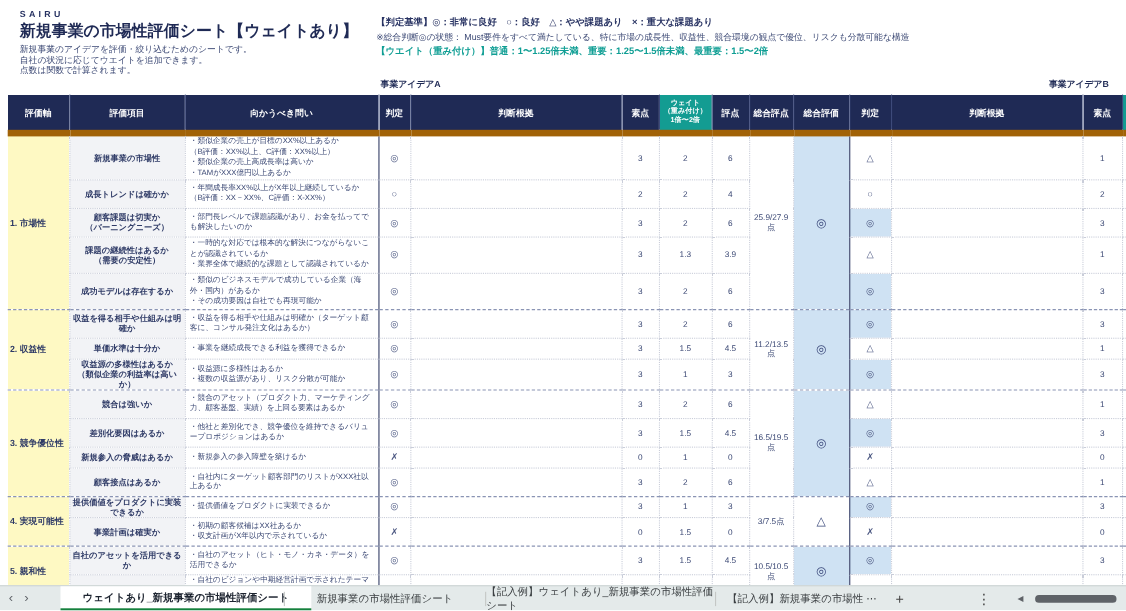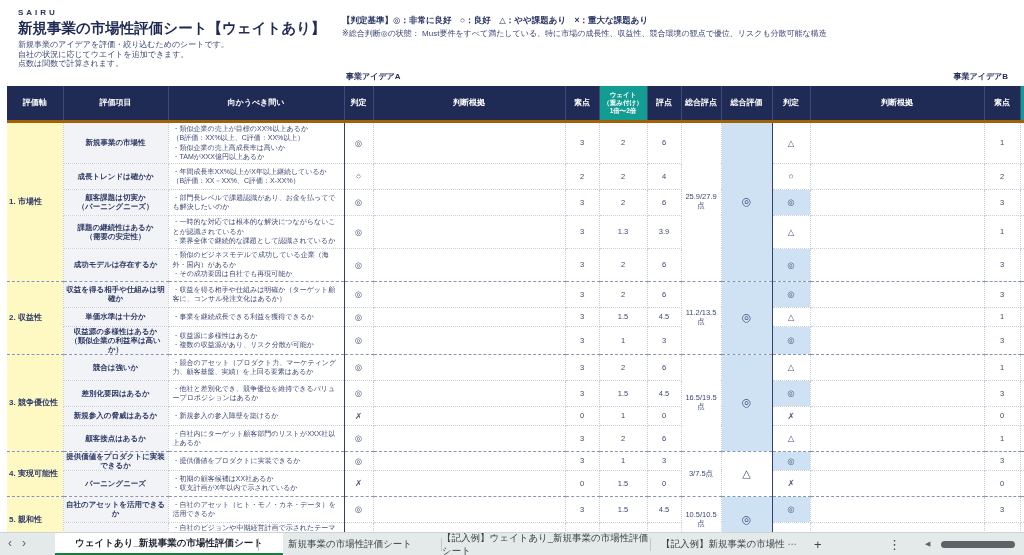--- a/index.html
+++ b/index.html
@@ -17,21 +17,21 @@
   .legend .l3 { font-weight:bold; color:#0f9e94; }
 
   
   #tblwrap { position:absolute; left:7px; top:67px; width:1031px; }
   table { border-collapse:collapse; table-layout:fixed; width:1031px; }
   td { overflow:hidden; vertical-align:middle; font-size:7.5px; color:#3b4874;
        border-right:1px dotted #c9cdd9; border-bottom:1px dotted #c9cdd9; padding:0 2px; }
   tr.ghead td { border:none; background:#fff; }
   td.gbox { border:1.5px solid #343e66; font-size:8px; font-weight:bold; color:#1f2a55; }
   tr.chead td { background:#1f2a55; color:#fff; font-weight:bold; font-size:8px; text-align:center;
-       border-right:1px solid #3d4a7a; border-bottom:3px solid #a16207; }
+       border-right:1px solid #3d4a7a; border-bottom:6px solid #a16207; }
   tr.chead td.teal, td.tealbody { background:#139c92; }
   tr.chead td.teal { font-size:6.5px; line-height:8px; }
   td.axis { background:#fef9c3; font-weight:bold; font-size:8px; color:#2e3a66; }
   td.item { background:#f2f3f6; font-weight:bold; text-align:center; line-height:9px; color:#2e3a66; }
   td.q { text-align:left; font-size:7px; line-height:9.5px; padding-left:4px; }
   td.c { text-align:center; }
   td.rate { text-align:center; font-size:8.5px; color:#4a5680; }
   td.blue { background:#cfe2f3; }
   td.totsc { text-align:center; font-size:7.5px;margin-top:33px; }
   td.totrt { text-align:center; font-size:11px; color:#3c4a7c; }
@@ -59,20 +59,21 @@
   <div class="logo">SAIRU</div>
   <div class="title">新規事業の市場性評価シート【ウェイトあり】</div>
   <div class="desc">
     <div>新規事業のアイデアを評価・絞り込むためのシートです。</div>
     <div>自社の状況に応じてウエイトを追加できます。</div>
     <div>点数は関数で計算されます。</div>
   </div>
   <div class="legend">
     <div class="l1">【判定基準】◎：非常に良好　○：良好　△：やや課題あり　×：重大な課題あり</div>
     <div class="l2">※総合判断◎の状態： Must要件をすべて満たしている、特に市場の成長性、収益性、競合環境の観点で優位、リスクも分散可能な構造</div>
+    <div class="l3">【ウエイト（重み付け）】普通：1〜1.25倍未満、重要：1.25〜1.5倍未満、最重要：1.5〜2倍</div>
   </div>
 
   <div id="tblwrap">
     <table id="sheet-table">
       <colgroup>
         <col style="width:56px">
           <col style="width:105px">
           <col style="width:176px">
         <col style="width:29px">
           <col style="width:192px">
@@ -530,21 +531,21 @@
               <div>◎</div>
             </td>
             <td></td>
             <td class="c">
               <div>3</div>
             </td>
             <td class="sliver"></td>
           </tr>
           <tr style="height: 26px;">
             <td class="item">
-              <div>バーニングニーズ</div>
+              <div>事業計画は確実か</div>
             </td>
             <td class="q">
               <div>・初期の顧客候補はXX社あるか</div>
               <div>・収支計画がX年以内で示されているか</div>
             </td>
             <td class="rate vsep">
               <div>✗</div>
             </td>
             <td></td>
             <td class="c">

